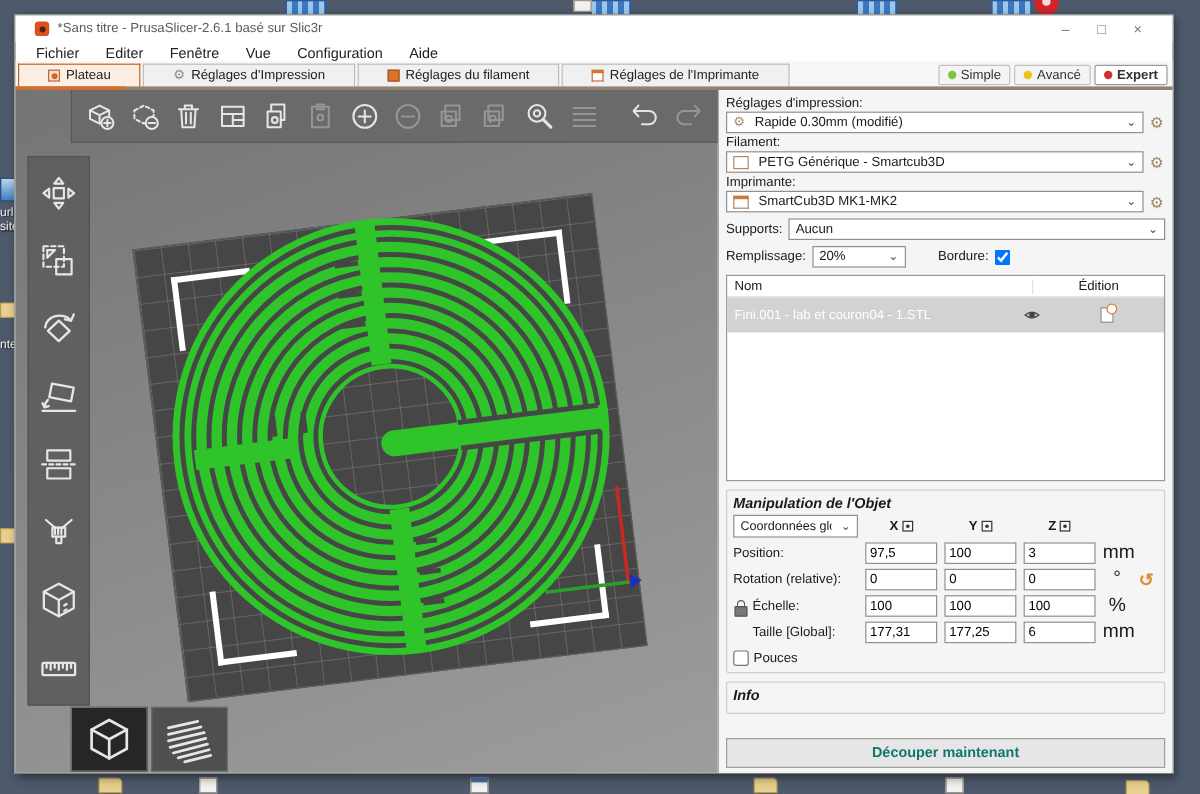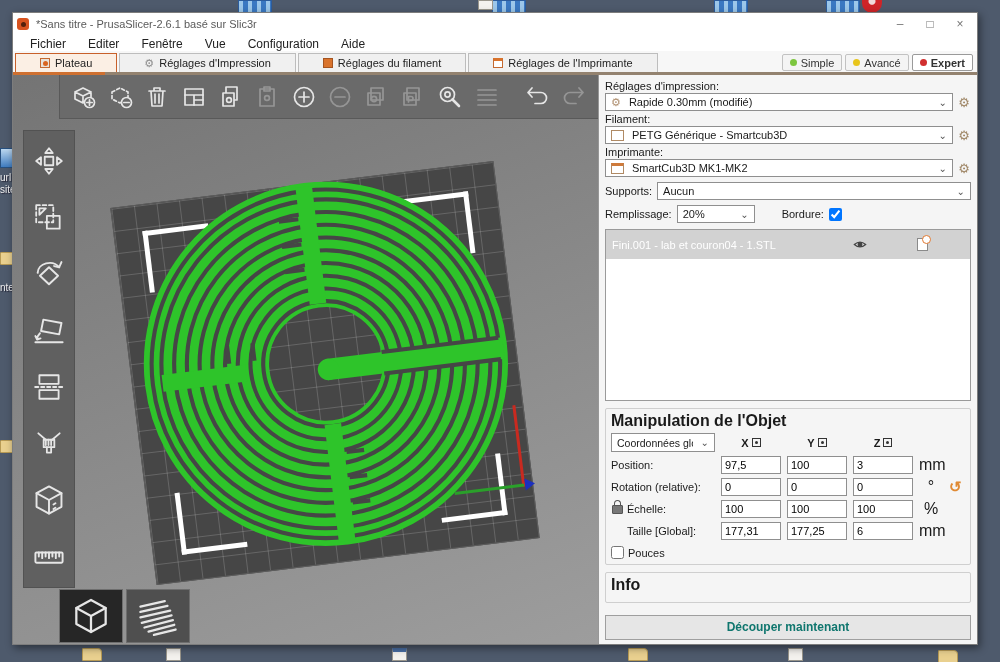--- a/index.html
+++ b/index.html
@@ -12,21 +12,21 @@
   .notebook { width:16px; height:20px; background:linear-gradient(#bcd8f0,#3f7cc0); border:1px solid #27507f; }
   .folder { width:20px; height:13px; background:#e9d08f; border:1px solid #b89b55; border-radius:1px 4px 1px 1px; }
   .doc { width:15px; height:13px; background:#f4f2ee; border:1px solid #9a968c; }
   .doc.blue { border-top:4px solid #4a6fa5; }
   .desk-label { position:absolute; color:#f0f0f0; font-size:10px; text-shadow:1px 1px 1px #223; }
 
   
   .app { position:absolute; left:12px; top:12px; width:966px; height:633px;
     background:#fff; border:1px solid #7d7d7d; box-shadow:2px 3px 8px rgba(0,0,0,.45);
     display:flex; flex-direction:column; }
-  .titlebar { height:22px; display:flex; align-items:center; padding:0 2px; background:#fff; }
+  .titlebar { height:22px; display:flex; align-items:center; padding:0 14px; background:#fff; }
   .app-logo { width:12px; height:12px; border-radius:3px; background:#d8531f; margin:0 7px 0 2px;
     display:flex; align-items:center; justify-content:center; }
   .app-logo::after { content:""; width:5px; height:5px; border-radius:50%; background:#54200c; }
   .title-text { font-size:11px; color:#5a5a5a; flex:1; }
   .win-btn { width:30px; text-align:center; color:#777; font-size:12px; }
   .menubar { height:16px; display:flex; align-items:flex-end; gap:4px; padding-left:8px; }
   .menu-item { font-size:12px; color:#222; padding:0 9px; }
   .tabbar { height:21px; display:flex; align-items:flex-end; background:#f7f7f7; padding-left:2px; }
   .tab { display:inline-flex; align-items:center; gap:5px; font-size:11px; color:#222;
     border:1px solid #bdbdbd; border-bottom:none; background:#f0f0f0; height:19px; padding:0 24px; margin-right:2px; }
@@ -103,21 +103,21 @@
   .oh-edit { width:110px; text-align:center; border-left:1px solid #e2e2e2; }
   .obj-row { display:flex; height:29px; align-items:center; background:#d2d2d2; }
   .obj-name { flex:1; padding-left:6px; color:#fff; white-space:nowrap; overflow:hidden; }
   .obj-eye { width:28px; display:flex; justify-content:center; }
   .obj-edit { width:96px; display:flex; justify-content:center; }
   .page-ico { position:relative; width:11px; height:13px; border:1px solid #8a8a8a; background:#fff; }
   .page-ico::after { content:""; position:absolute; right:-4px; top:-4px; width:7px; height:7px;
     border-radius:50%; border:1.5px solid #e07830; background:#fff; }
 
   .group { border:1px solid #cfcfcf; border-radius:2px; margin-top:7px; padding:3px 5px 5px 5px; position:relative; background:#f5f5f5;}
-  .group-title { font-weight:bold; font-size:16px; margin-bottom:3px; }
+  .group-title { font-weight:bold; font-size:12px; margin-bottom:3px;font-style:italic; }
   .mgrid { display:grid; grid-template-columns:104px 60px 60px 60px 24px 16px;
     column-gap:6px; row-gap:4px; align-items:center; }
   .axis-head { font-weight:bold; display:flex; align-items:center; gap:3px; justify-content:center; }
   .axis-box { width:9px; height:9px; border:1px solid #333; display:inline-flex; align-items:center; justify-content:center; }
   .axis-box::after { content:""; width:3px; height:3px; background:#333; border-radius:50%; }
   .mgrid input[type=text] { width:60px; height:18px; border:1px solid #8f8f8f; font-size:11px;
     padding:0 3px; font-family:"Liberation Sans",sans-serif; background:#fff; }
   .mlabel { white-space:nowrap; }
   .mlabel.indent { padding-left:16px; }
   .unit { font-size:16px;text-align:center; }
@@ -463,20 +463,24 @@
         <span>Remplissage:</span>
         <span class="combo small">
           <span class="combo-txt">20%</span>
           <span class="chev">⌄</span>
         </span>
         <span style="margin-left:22px;">Bordure:</span>
         <input type="checkbox" checked="" style="">
       </div>
 
       <div class="obj-list">
+        <div class="obj-head">
+          <span class="oh-name">Nom</span>
+          <span class="oh-edit">Édition</span>
+        </div>
         <div class="obj-row">
           <span class="obj-name">Fini.001 - lab et couron04 - 1.STL</span>
           <span class="obj-eye">
             <svg class="eye-svg" width="14" height="11" viewBox="0 0 16 12">
                 <path d="M1.5 6 Q8 0.5 14.5 6 Q8 11.5 1.5 6 Z"></path>
                 <circle cx="8" cy="6" r="2.1" fill="#444"></circle>
               </svg>
           </span>
           <span class="obj-edit">
               <span class="page-ico"></span>

